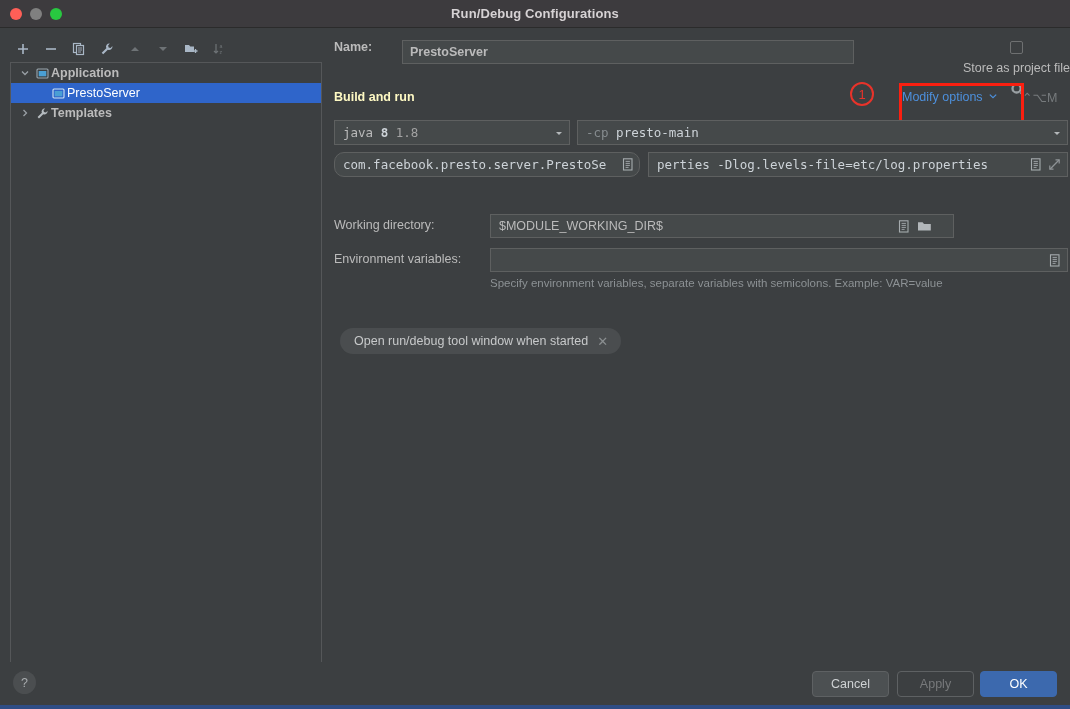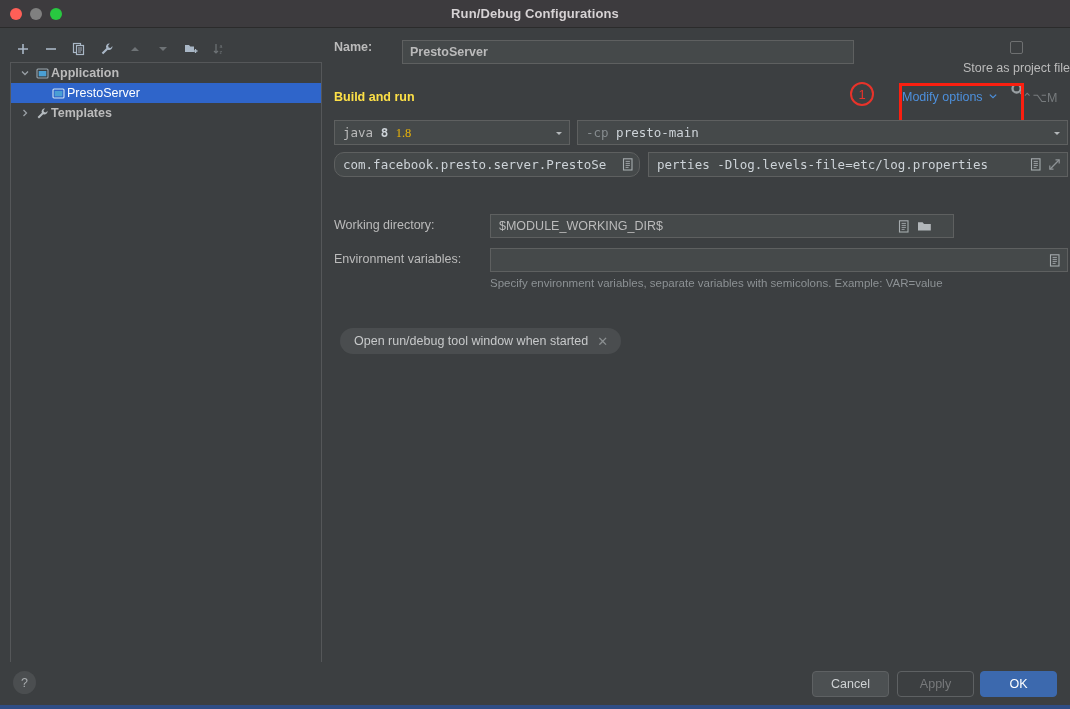--- a/index.html
+++ b/index.html
@@ -94,21 +94,21 @@
     font-size: 12.5px; color: #bbbbbb; flex-direction: column;
   }
   .chkbox {
     width: 13px; height: 13px; border: 1px solid #6e7071;
     background: #3c3f41; border-radius: 2px;
   }
 
   
   .section-title {
     position: absolute; left: 2px; top: 62px;
-    font-size: 12.5px; font-weight: bold; color: #fde047;
+    font-size: 12.5px; font-weight: bold; color: #fef9c3;
   }
   .modify {
     position: absolute; left: 570px; top: 62px;
     font-size: 12.5px; color: #4d90dd;
     display: flex; align-items: center; gap: 5px; cursor: default;
   }
   .shortcut {
     position: absolute; left: 690px; top: 62px;
     font-size: 12.5px; color: #777b7d;
   }
@@ -127,21 +127,21 @@
   
   .mono { font-family: "DejaVu Sans Mono", "Liberation Mono", monospace; }
   .jdk-field {
     position: absolute; left: 2px; top: 92px;
     width: 236px; height: 25px;
     display: flex; align-items: center; justify-content: space-between;
     padding: 0 4px 0 8px;
   }
   .jdk-text { font-size: 12.5px; }
   .jdk-text b { color: #cdd3d8; font-weight: bold; }
-  .jdk-text .dim { color: #eab308; font-family: Liberation Serif, serif; }
+  .jdk-text .dim { color: #a3a3a3; }
   .cp-field {
     position: absolute; left: 245px; top: 92px;
     width: 491px; height: 25px;
     display: flex; align-items: center; justify-content: space-between;
     padding: 0 4px 0 8px;
   }
   .cp-text { font-size: 12.5px; color: #cdd3d8; }
   .cp-text .dim { color: #868c8f; }
   .caret { color: #bbbbbb; display: flex; align-items: center; }
 

